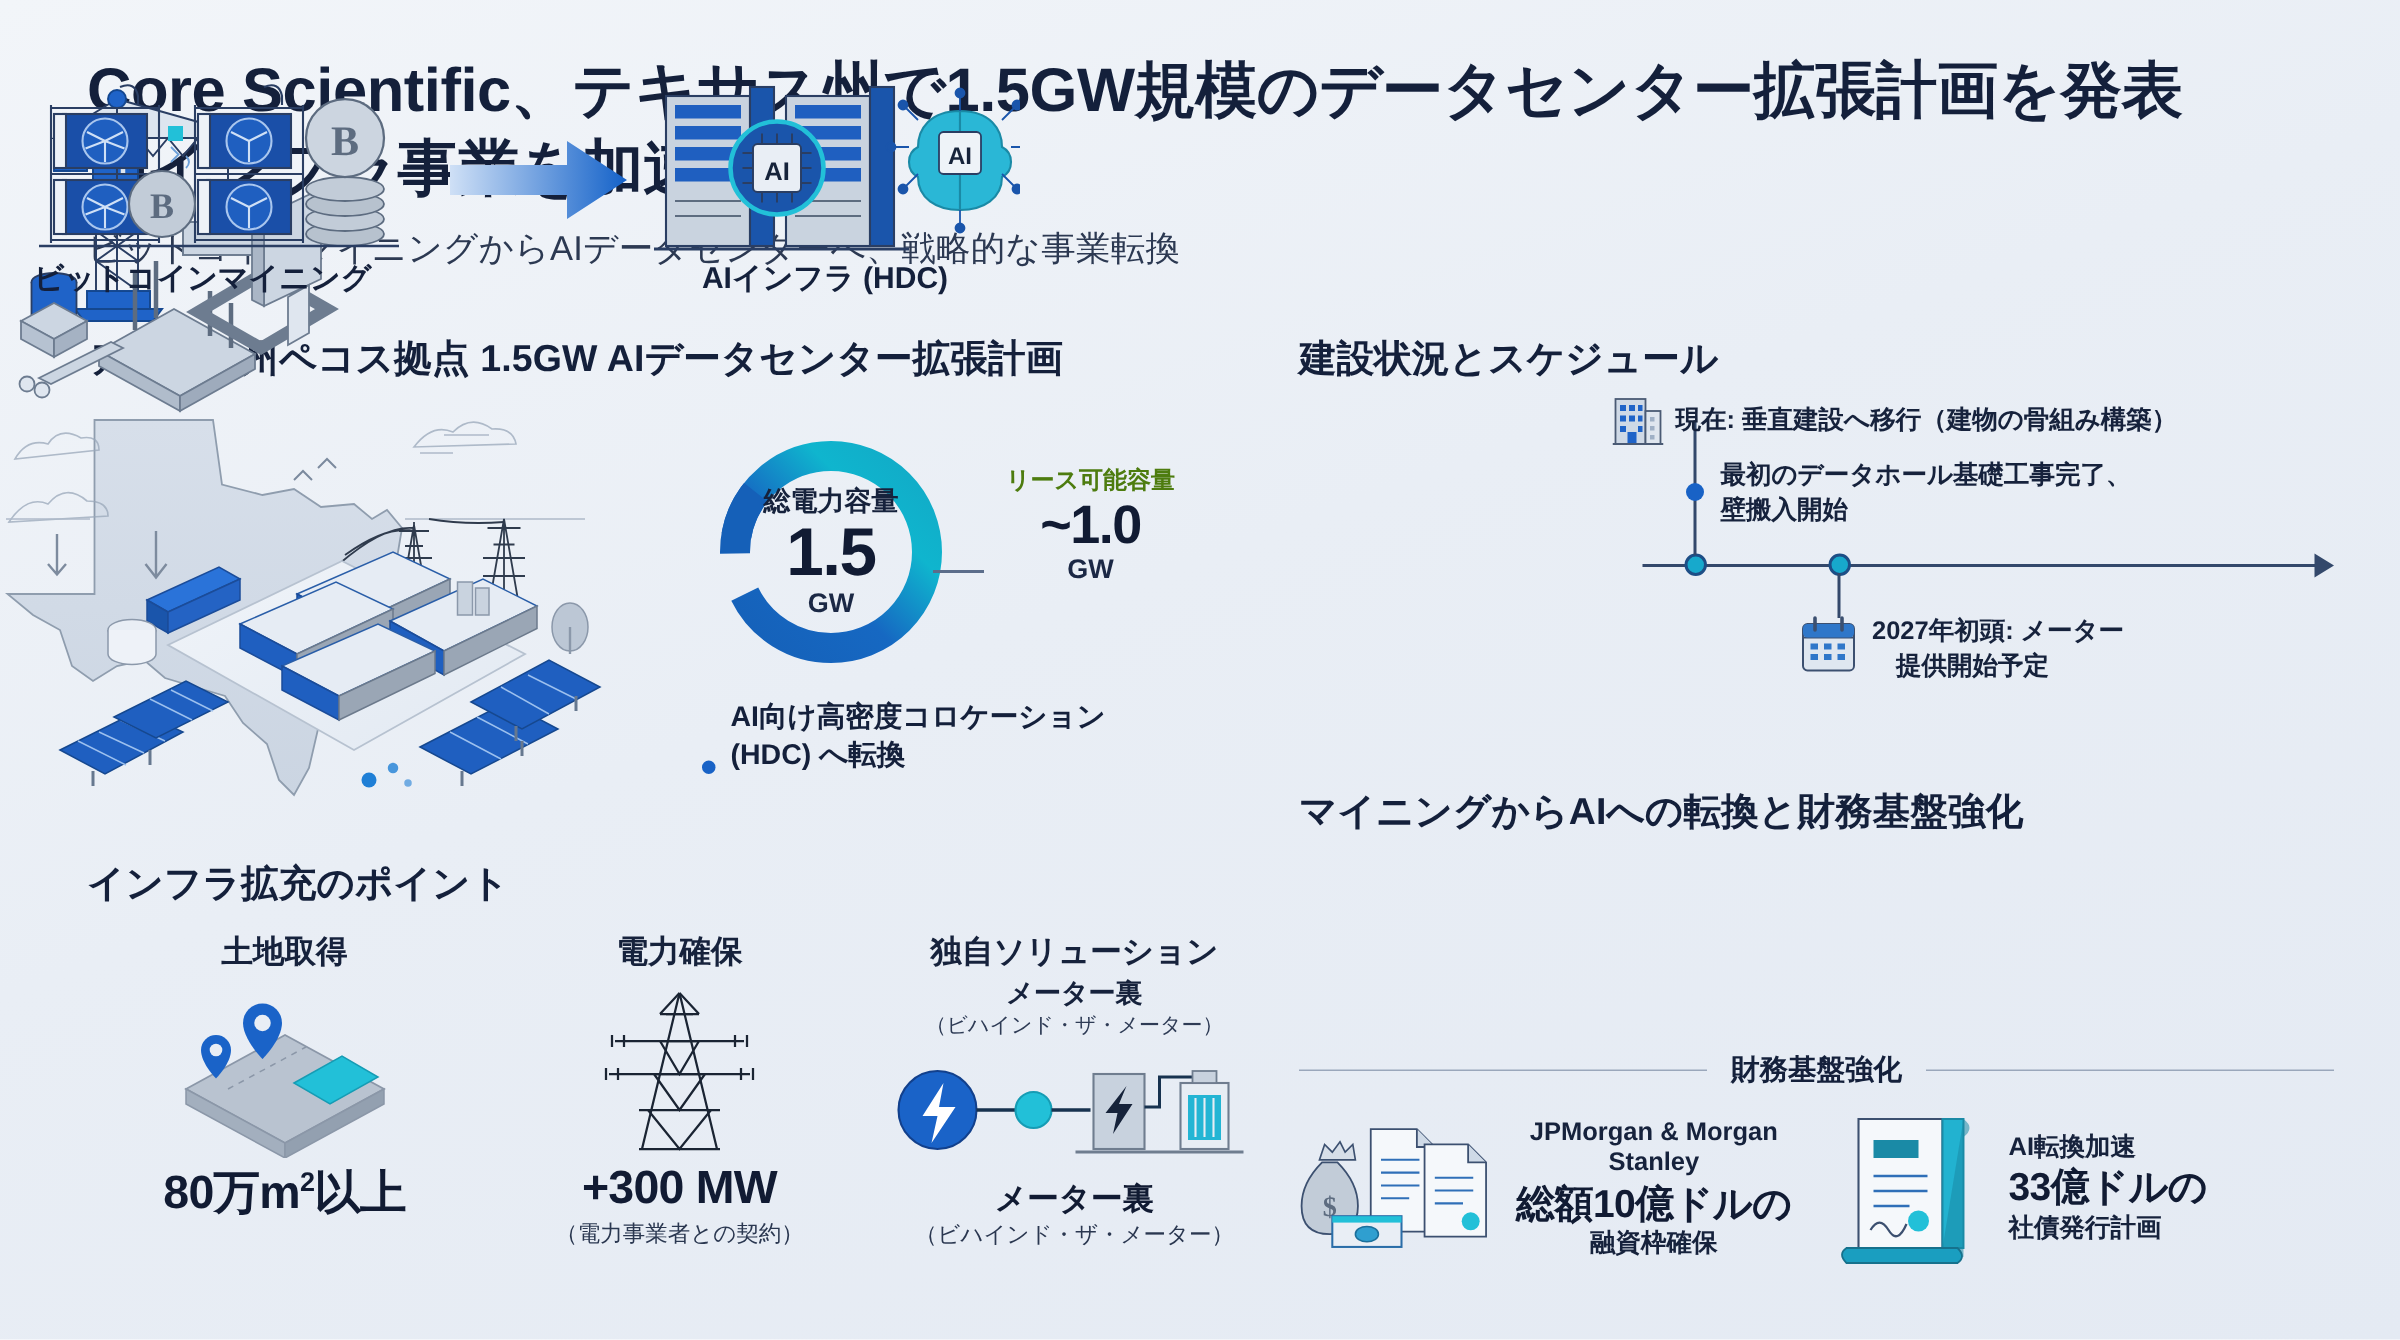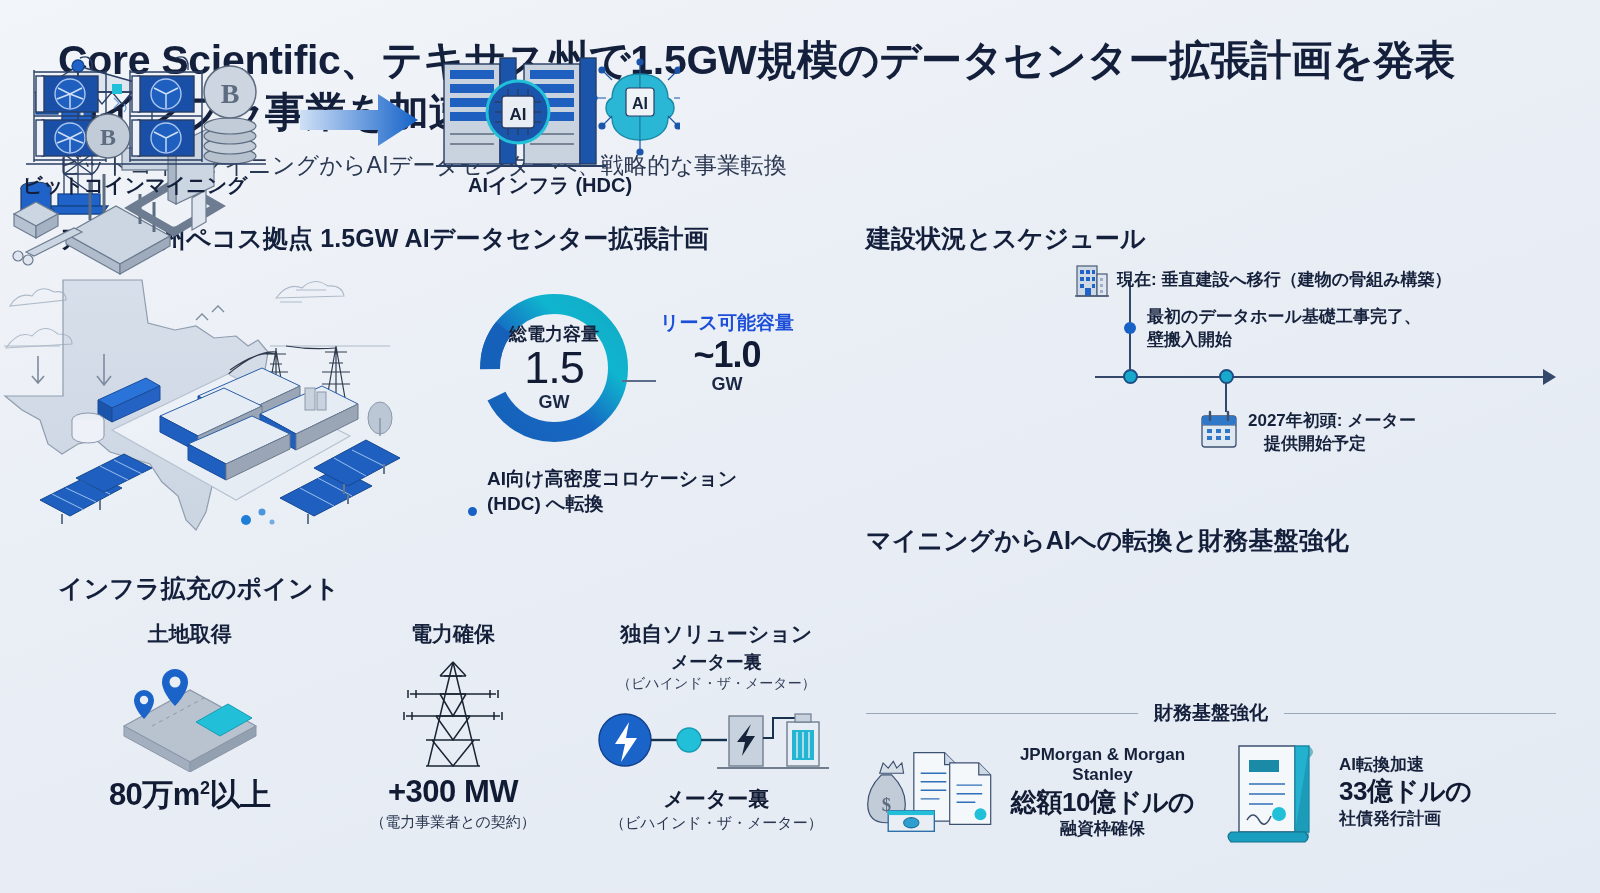--- a/index.html
+++ b/index.html
@@ -25,25 +25,25 @@
   
   #sec-pecos { position:absolute; left:58px; top:222px; width:790px; }
   #map-wrap { position:absolute; left:0px; top:268px; width:430px; height:270px; }
   #donut-wrap { position:absolute; left:462px; top:288px; width:340px; height:260px; }
 
   .donut-row { position:relative; height:172px; }
   #donut { position:absolute; left:12px; top:0; width:160px; height:160px; }
   .donut-center { position:absolute; left:12px; top:0; width:160px; height:160px;
     display:flex; flex-direction:column; align-items:center; justify-content:center; }
   .dc-label { font-size:18px; font-weight:bold; color:#16223c; line-height:1; }
-  .dc-value { font-size:45px; font-weight:normal; color:#111b33; line-height:1.04; margin-top:2px; letter-spacing:-1px; }
+  .dc-value { font-size:45px; font-weight:bold; color:#111b33; line-height:1.04; margin-top:2px; letter-spacing:-1px; }
   .dc-unit  { font-size:18px; font-weight:bold; color:#1b2845; line-height:1; margin-top:1px; }
 
   .lease { position:absolute; left:190px; top:22px; width:150px; text-align:center; }
-  .lease .lb { font-size:19px; font-weight:bold; color:#1d4ed8; }
+  .lease .lb { font-size:16px; font-weight:bold; color:#4d7c0f; }
   .lease .lv { font-size:36px; font-weight:bold; color:#111b33; line-height:1.05; letter-spacing:-1px; }
   .lease .lu { font-size:18px; font-weight:bold; color:#1b2845; }
   .connector { position:absolute; left:160px; top:92px; width:34px; height:2px; background:#5b6d8a; }
 
   .bullets { margin-top:6px; padding-left:6px; }
   .bullet { display:flex; align-items:flex-end; margin-bottom:5px; }
   .bullet .dot { width:9px; height:9px; border-radius:50%; background:#1862c6; margin:9px 10px 0 0; flex:0 0 9px; }
   .bullet .btxt { font-size:19px; font-weight:bold; color:#14203b; line-height:1.32; }
 
   

